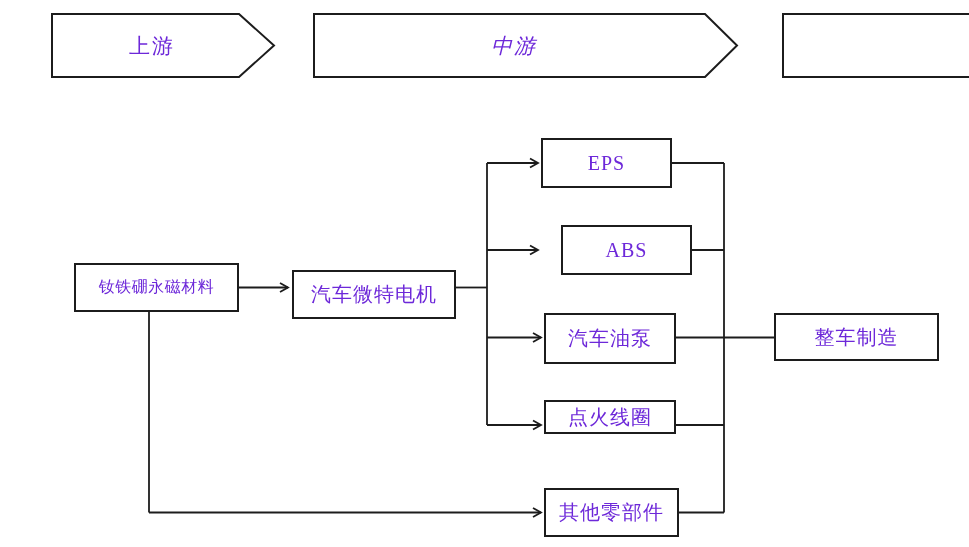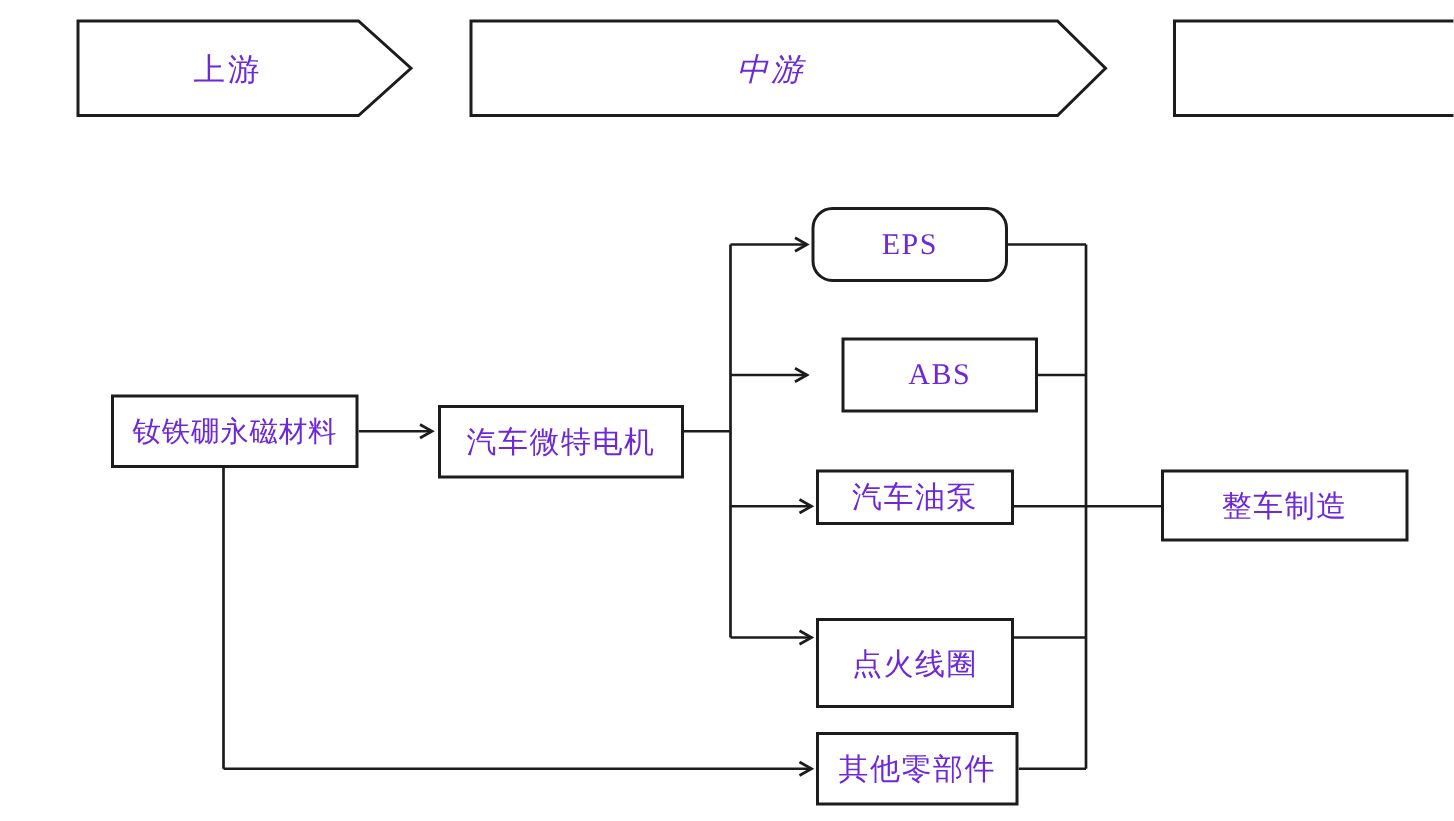--- a/index.html
+++ b/index.html
@@ -72,22 +72,22 @@
     <line x1="628" y1="250" x2="680" y2="250" stroke="#1c1c1c" stroke-width="1.8"></line>
     <line x1="632" y1="337.5" x2="755" y2="337.5" stroke="#1c1c1c" stroke-width="1.8" marker-end="url(#arrow)"></line>
     <line x1="632" y1="425" x2="680" y2="425" stroke="#1c1c1c" stroke-width="1.8"></line>
     <line x1="635" y1="512.5" x2="680" y2="512.5" stroke="#1c1c1c" stroke-width="1.8"></line>
     <line x1="680" y1="163" x2="680" y2="512.5" stroke="#1c1c1c" stroke-width="1.8"></line>
   </svg>
 
   <div class="banner-label" style="left:8px; top:14px; width:200px; height:63px;">上游</div>
   <div class="banner-label" style="left:270px; top:14px; width:400px; height:63px;font-style:italic;">中游</div>
 
-  <div class="node" style="left:30px; top:263px; width:165px; height:49px; font-size:19px; letter-spacing:0.5px;">钕铁硼永磁材料</div>
+  <div class="node" style="left:30px; top:263px; width:165px; height:49px; font-size:16px; letter-spacing:0.5px;">钕铁硼永磁材料</div>
   <div class="node" style="left:248px; top:270px; width:164px; height:49px;">汽车微特电机</div>
-  <div class="node" style="left:497px; top:138px; width:131px; height:50px;border-radius:14px;">EPS</div>
+  <div class="node" style="left:497px; top:138px; width:131px; height:50px;">EPS</div>
   <div class="node" style="left:517px; top:225px; width:131px; height:50px;">ABS</div>
-  <div class="node" style="left:500px; top:313px; width:132px; height:37px;">汽车油泵</div>
-  <div class="node" style="left:500px; top:412px; width:132px; height:60px;">点火线圈</div>
+  <div class="node" style="left:500px; top:313px; width:132px; height:51px;">汽车油泵</div>
+  <div class="node" style="left:500px; top:400px; width:132px; height:34px;">点火线圈</div>
   <div class="node" style="left:500px; top:488px; width:135px; height:49px;font-family:Liberation Mono, monospace;">其他零部件</div>
   <div class="node" style="left:730px; top:313px; width:165px; height:48px;">整车制造</div>
 
 </div>
 
 </body></html>

